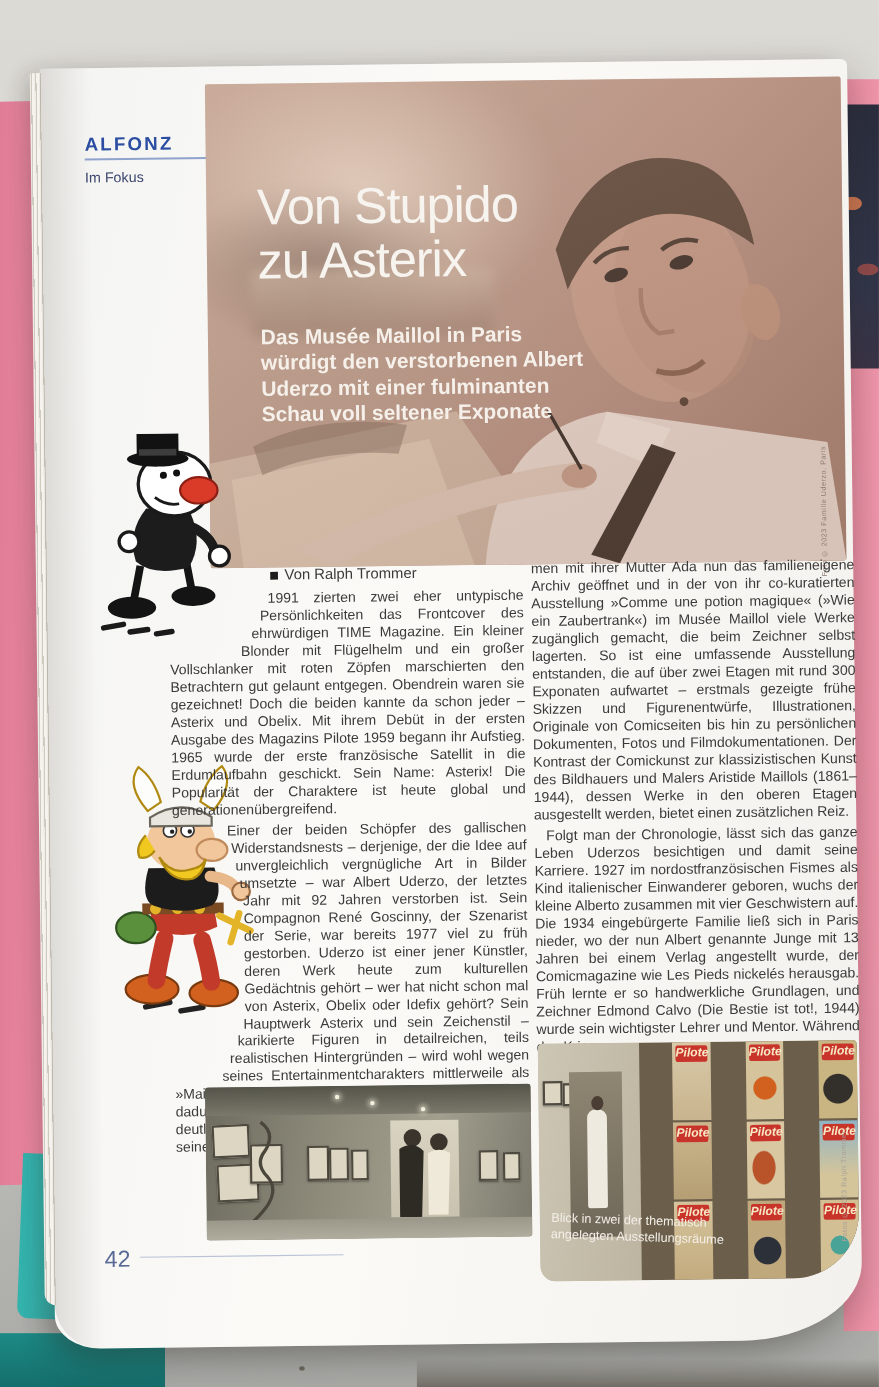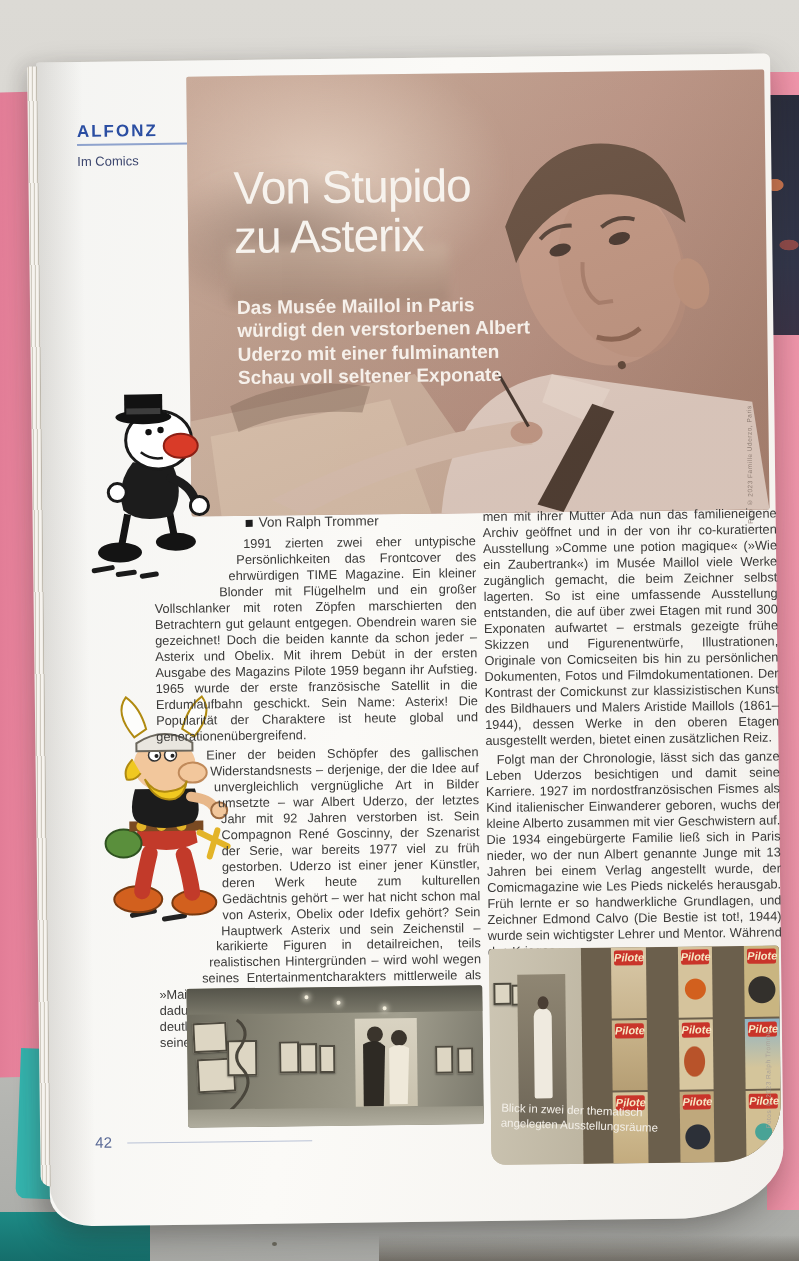--- a/index.html
+++ b/index.html
@@ -87,41 +87,41 @@
   .doorway{position:absolute;left:28px;top:26px;width:48px;height:150px;background:linear-gradient(180deg,#8f8673,#6f6758);}
   .visitor{position:absolute;left:44px;top:60px;width:18px;height:90px;border-radius:8px 8px 2px 2px;background:#efeadf;}
   .visitor-head{position:absolute;left:48px;top:48px;width:11px;height:13px;border-radius:50%;background:#4a3e34;}
   .covers{position:absolute;left:92px;top:0;right:0;bottom:0;display:grid;grid-template-columns:repeat(3,1fr);grid-template-rows:repeat(3,1fr);gap:2px;background:#6b5f4c;}
   .cover{position:relative;overflow:hidden;margin-left:30px;}
   .cover .banner{position:absolute;left:3px;top:3px;right:3px;height:15px;background:#c9342a;color:#f7e9c6;
     font-weight:bold;font-style:italic;font-size:11px;line-height:15px;text-align:center;border-radius:2px;}
   .caption{left:452px;top:1048px;width:190px;color:#f3efe8;font-size:11.5px;line-height:1.28;transform:rotate(2.6deg);}
 
   
-  .pageno{left:46px;top:1072px;color:#5a6a96;font-size:15px;}
+  .pageno{left:46px;top:1072px;color:#5a6a96;font-size:21px;}
   .pageno-rule{left:78px;top:1081px;width:185px;height:1px;background:#b9c2d6;}
 </style>
 </head>
 <body>
 
 <div class="abs pink-left"></div>
 <div class="abs pink-right"></div>
 <div class="abs navy-blob"></div>
 <div class="abs teal-cover"></div>
 <div class="abs teal-corner"></div>
 <div class="abs floor-shadow"></div>
 <div class="abs speck"></div>
 
 <div class="abs page">
   <div class="abs page-edges"></div>
   <div class="abs spine-shade"></div>
 
   <div class="abs brand">ALFONZ</div>
   <div class="abs brand-rule"></div>
-  <div class="abs section">Im Comics</div>
+  <div class="abs section">Im Fokus</div>
 
   <div class="abs hero">
     <div class="glow"></div>
     <div class="trees"></div>
     <div class="houses"></div>
     <svg width="578" height="440" viewBox="0 0 578 440">
       <path d="M0,345 L225,300 L320,440 L0,440 Z" fill="#d8c2ae" opacity="0.75"></path>
       <path d="M20,360 L200,325 L240,440 L30,440 Z" fill="#e6d2bd" opacity="0.6"></path>
       <path d="M40,330 q60,-30 140,-18 l-8,26 q-70,-6 -124,18 Z" fill="#7a6455" opacity="0.45"></path>
       <path d="M250,440 C258,352 300,312 362,302 L562,332 L578,440 Z" fill="#e9d8ce"></path>

